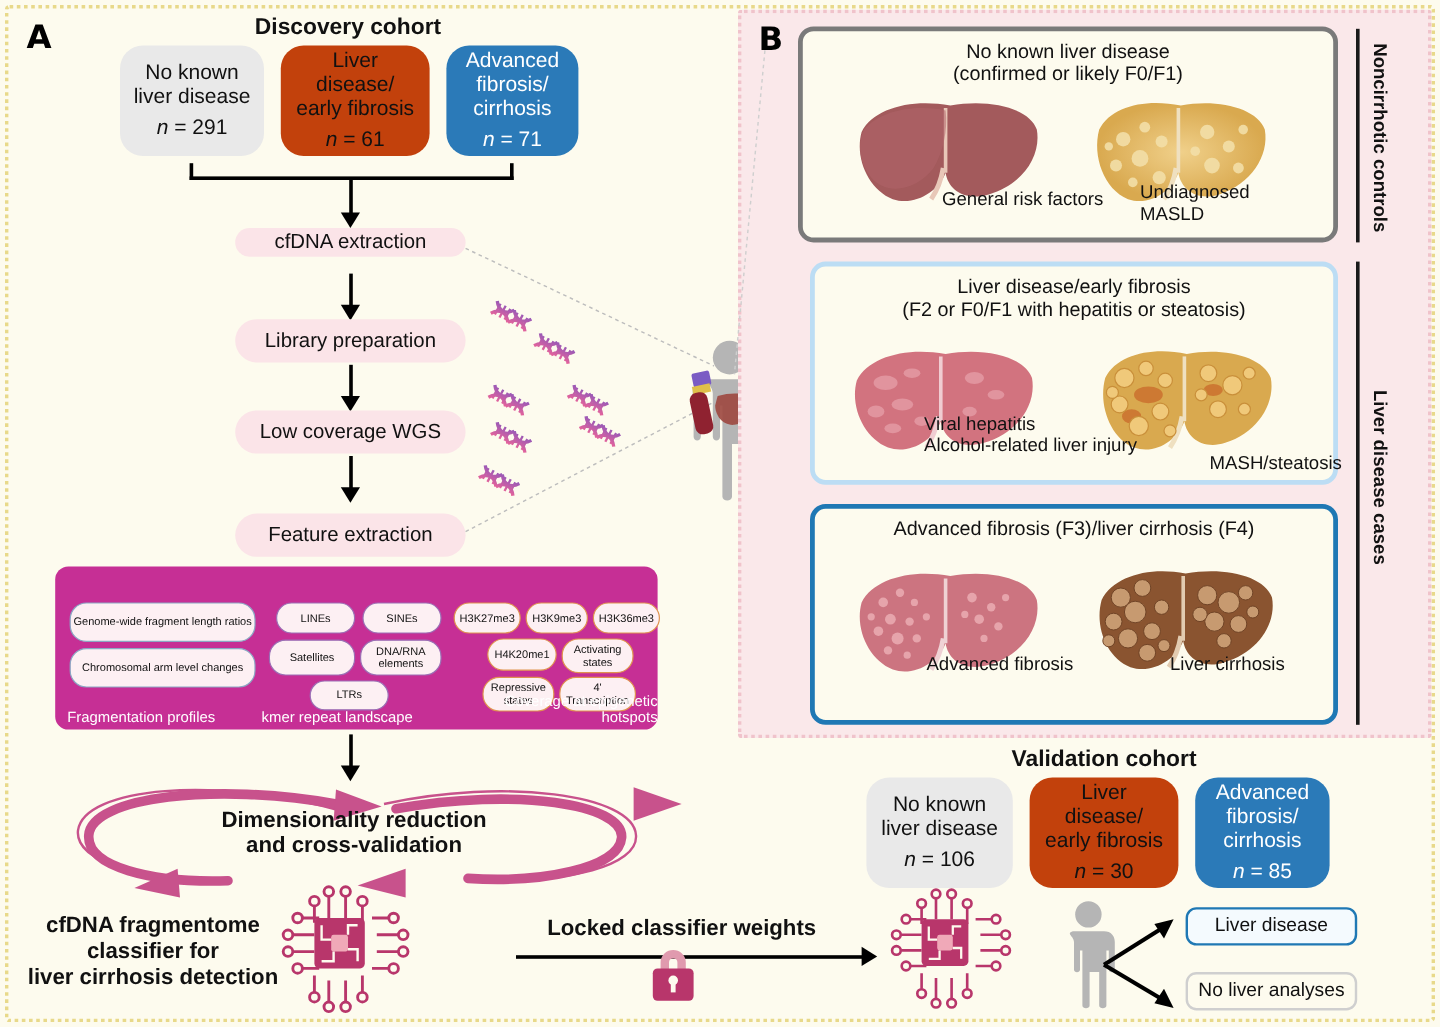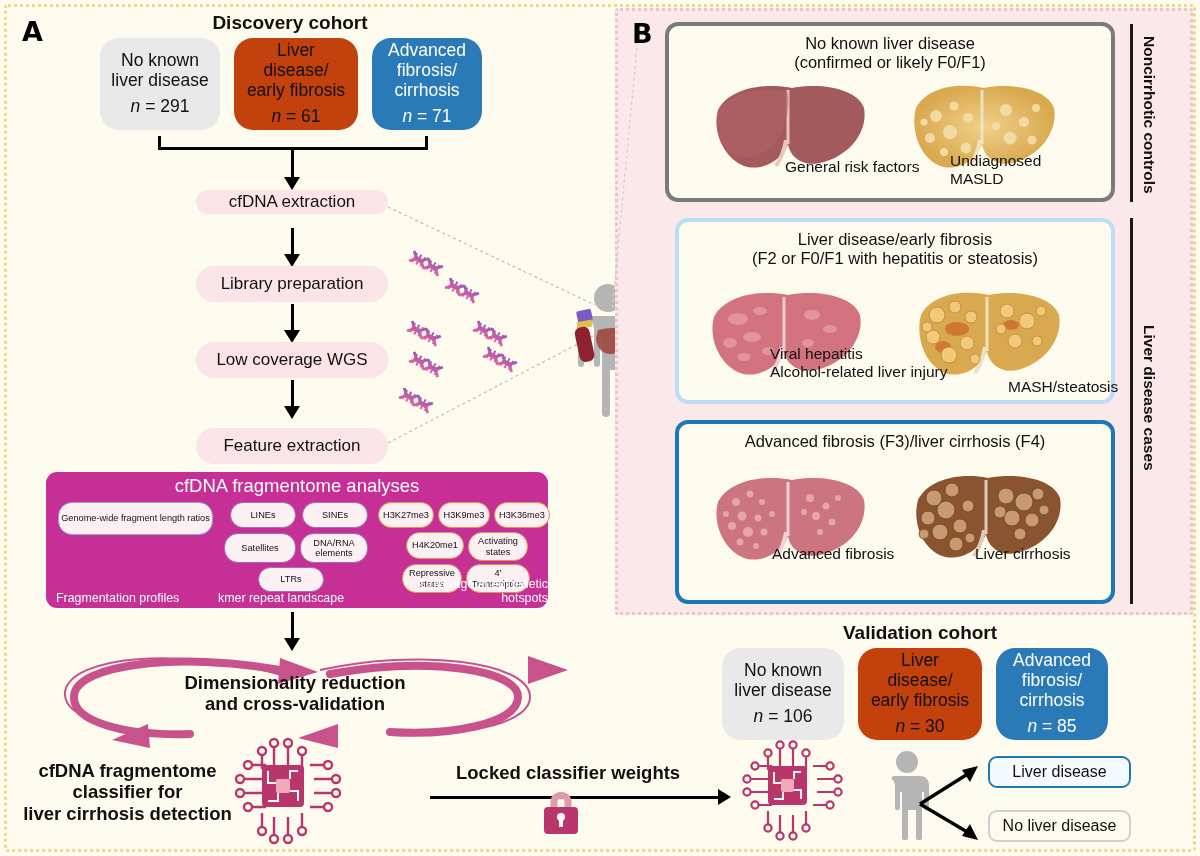--- a/index.html
+++ b/index.html
@@ -208,24 +208,25 @@
   <path d="M22,38 C18,38 16,44 18,50 L18,82 C18,86 24,86 24,82 L24,50 C26,44 26,38 22,38 Z" fill="#b5b5b5"></path>
 
   <path d="M38,48 C52,44 66,46 70,52 C72,60 64,70 52,72 C42,73 36,64 36,56 Z" fill="#9e4a42" opacity="0.92"></path>
 
   <rect x="17" y="28" width="15" height="12" rx="2" fill="#7b5cc4" transform="rotate(-12 24 34)"></rect>
   <rect x="17" y="39" width="15" height="7" fill="#e0c04a" transform="rotate(-12 24 42)"></rect>
   <rect x="17" y="45" width="15" height="35" rx="6" fill="#8f2230" transform="rotate(-12 24 62)"></rect>
 </svg>
 
 <div id="fragmentome">
-  <div class="fhead">cfDNA fragmentome analyses</div>
 
   <div class="pill b1" style="left:12px; top:30px; width:155px; height:33px;" style2="">Genome-wide fragment
 length ratios</div>
+  <div class="pill b1" style="left:12px; top:68px; width:155px; height:33px;">Chromosomal arm level
+changes</div>
 
   <div class="pill b2" style="left:184px; top:30px; width:66px; height:26px;">LINEs</div>
   <div class="pill b2" style="left:256px; top:30px; width:66px; height:26px;">SINEs</div>
   <div class="pill b2" style="left:178px; top:61px; width:72px; height:30px;">Satellites</div>
   <div class="pill b2" style="left:254px; top:61px; width:68px; height:30px;">DNA/RNA
 elements</div>
   <div class="pill b2" style="left:212px; top:95px; width:66px; height:25px;">LTRs</div>
 
   <div class="pill b3" style="left:332px; top:30px; width:56px; height:26px;">H3K27me3</div>
   <div class="pill b3" style="left:392px; top:30px; width:52px; height:26px;">H3K9me3</div>
@@ -355,21 +356,21 @@
   <line x1="8" y1="52" x2="62" y2="18" stroke="#000" stroke-width="3.4"></line>
   <polygon points="66,14 50,18 58,30" fill="#000"></polygon>
   <line x1="8" y1="52" x2="62" y2="84" stroke="#000" stroke-width="3.4"></line>
   <polygon points="66,88 50,84 58,72" fill="#000"></polygon>
 </svg>
 
 <div class="outbox blue" style="left:988px; top:756px; width:143px; height:32px;">
     <span>Liver disease</span>
   </div>
 <div class="outbox grey" style="left:988px; top:810px; width:143px; height:32px;">
-    <span>No liver disease</span>
+    <span>No liver analyses</span>
   </div>
 
 <div class="ttl" style="left:720px; top:622px; width:400px; font-size:19px;">Validation cohort</div>
 
 <div class="cohort-box grey-box" style="left:722px; top:648px; width:122px; height:92px;">
   <div style="white-space:pre-line;">No known
 liver disease</div>
   <div class="nline"><i>n</i> = <span>106</span></div>
 </div>
 <div class="cohort-box lblue-box" style="left:858px; top:648px; width:124px; height:92px;">

